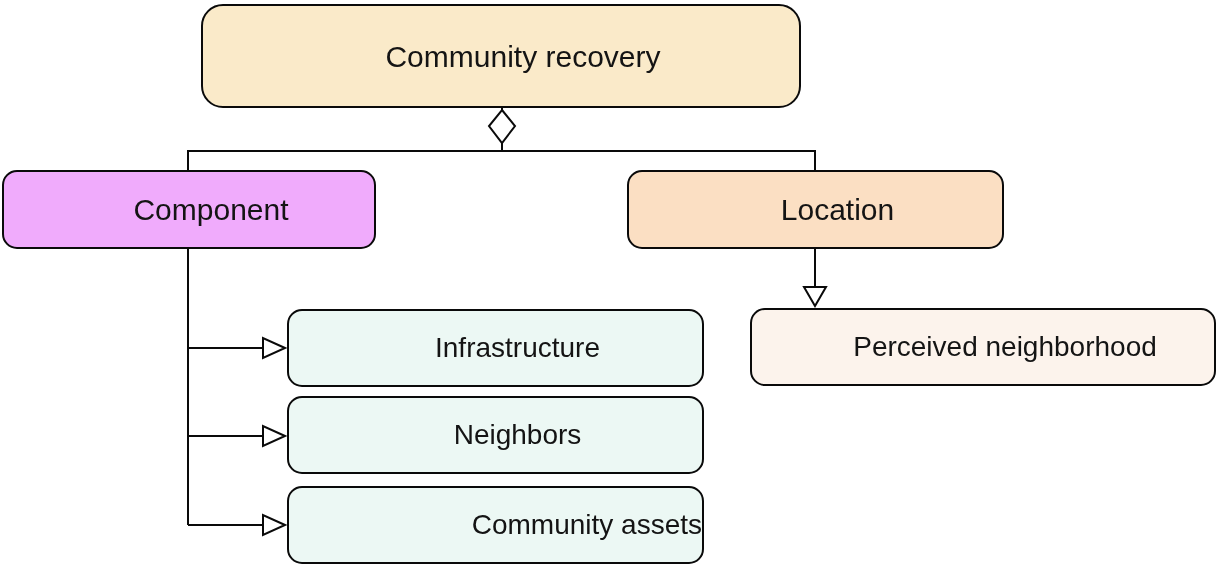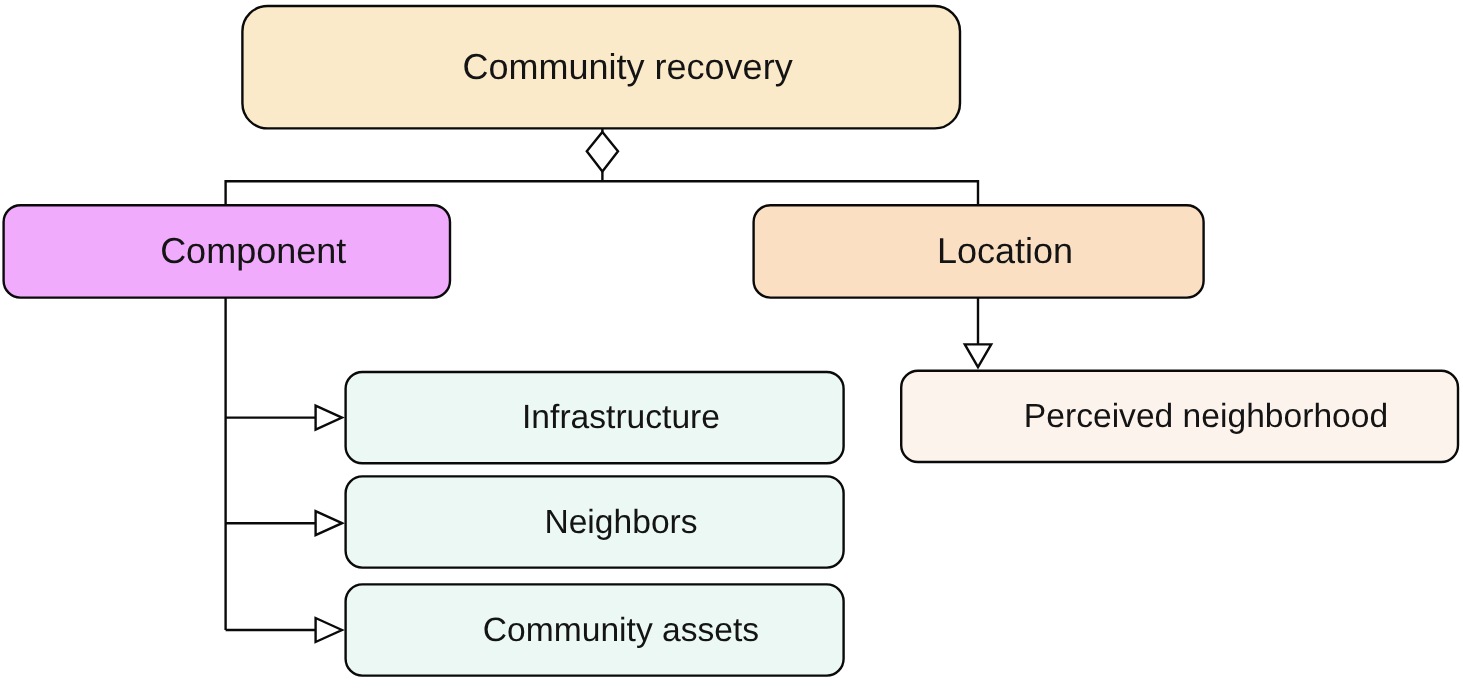--- a/index.html
+++ b/index.html
@@ -54,21 +54,21 @@
     border-radius: 15px;
     font-size: 30px;
   }
   .node-child-left {
     left: 287px; width: 417px; height: 78px;
     background: #ecf8f4;
     border-radius: 15px;
   }
   .node-infrastructure { top: 309px; }
   .node-neighbors { top: 396px; text-align: right; }
-  .node-community-assets { top: 486px; }
+  .node-community-assets { top: 486px; justify-content: flex-end; }
   .node-perceived {
     left: 750px; top: 308px; width: 466px; height: 78px;
     background: #fcf3ec;
     border-radius: 15px;
     align-items: center;
   }
   .connectors line { stroke: #0a0a0a; stroke-width: 2; }
   .connectors polygon { stroke: #0a0a0a; stroke-width: 2; fill: #ffffff; stroke-linejoin: miter; }
 </style>
 </head>

